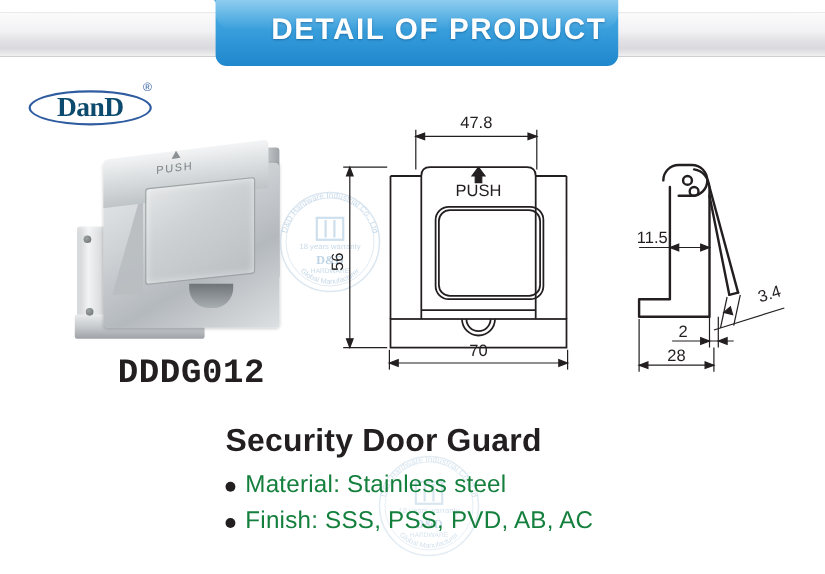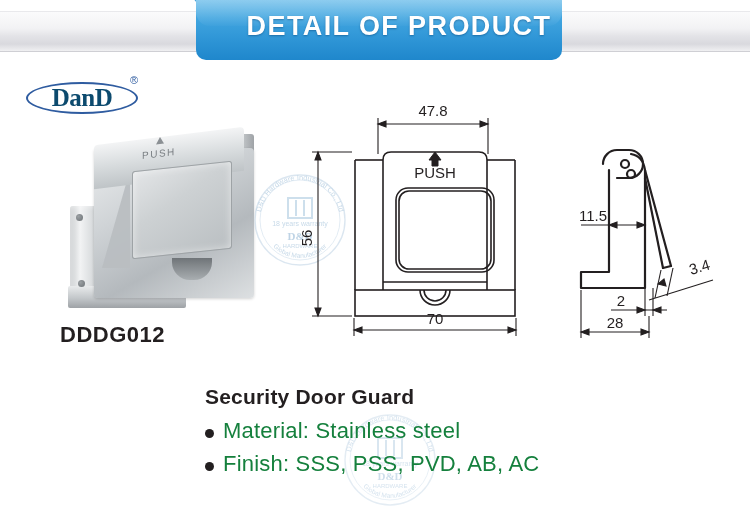--- a/index.html
+++ b/index.html
@@ -215,24 +215,26 @@
     border-radius: 50%;
     background: radial-gradient(circle at 35% 35%, #9ba0a3, #6d7276);
   }
   .pp-screw1 { left: 16px; top: 96px; }
   .pp-screw2 { left: 18px; top: 162px; }
 
   .product-label {
     position: absolute;
     left: 60px; top: 322px;
     width: 228px;
-    font-size: 22px;
+    text-align: center;
+    font-size: 31px;
     font-weight: bold;
     color: #231f20;
     letter-spacing: 0.5px;
+    font-family: Liberation Mono, monospace;
   }
 
   
   .drawing-front, .drawing-side {
     position: absolute;
   }
   .drawing-front { left: 300px; top: 96px; width: 240px; height: 245px; }
   .drawing-side  { left: 545px; top: 120px; width: 205px; height: 230px; }
 
   .dim-text {
@@ -251,21 +253,21 @@
   .wm1 { left: 248px; top: 168px; width: 104px; height: 104px; }
   .wm2 { left: 338px; top: 408px; width: 104px; height: 104px; opacity: 0.38; }
 
   
   .spec {
     position: absolute;
     left: 205px; top: 385px;
     width: 520px;
   }
   .spec-title {
-    font-size: 21px;
+    font-size: 29px;
     font-weight: bold;
     color: #231f20;
     margin-bottom: 9px;
     letter-spacing: 0.2px;
   }
   .spec-line {
     font-size: 22px;
     color: #15803d;
     margin-bottom: 7px;
     letter-spacing: 0.2px;

